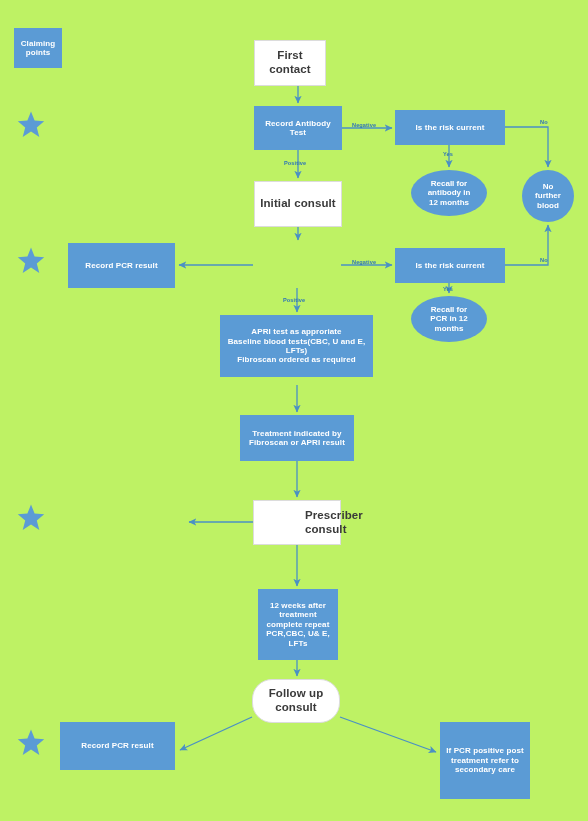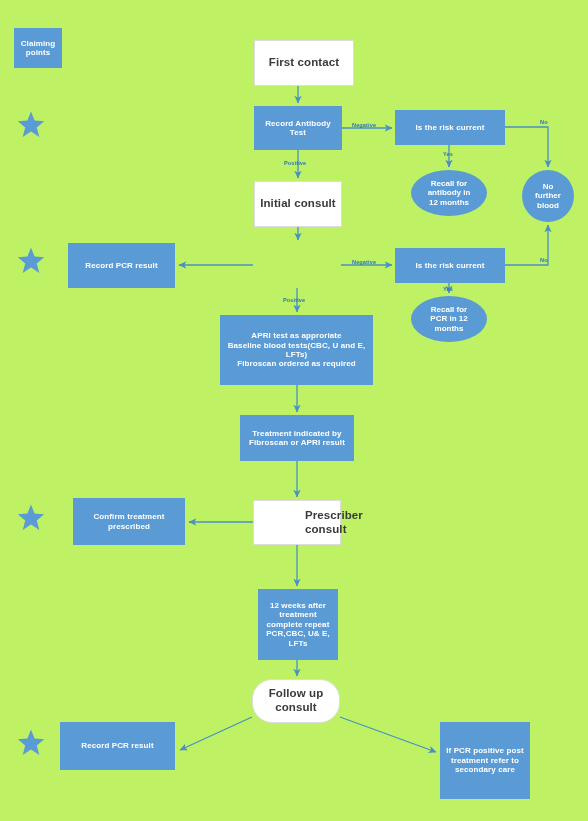--- a/index.html
+++ b/index.html
@@ -141,21 +141,21 @@
   <svg class="star" style="left:17px; top:247px;" width="28" height="27" viewBox="0 0 28 27">
     <path d="M14 0.5 L17.6 9.6 L27.2 10.2 L19.8 16.4 L22.3 25.9 L14 20.4 L5.7 25.9 L8.2 16.4 L0.8 10.2 L10.4 9.6 Z" fill="#5B9BD5"></path>
   </svg>
   <svg class="star" style="left:17px; top:504px;" width="28" height="27" viewBox="0 0 28 27">
     <path d="M14 0.5 L17.6 9.6 L27.2 10.2 L19.8 16.4 L22.3 25.9 L14 20.4 L5.7 25.9 L8.2 16.4 L0.8 10.2 L10.4 9.6 Z" fill="#5B9BD5"></path>
   </svg>
   <svg class="star" style="left:17px; top:729px;" width="28" height="27" viewBox="0 0 28 27">
     <path d="M14 0.5 L17.6 9.6 L27.2 10.2 L19.8 16.4 L22.3 25.9 L14 20.4 L5.7 25.9 L8.2 16.4 L0.8 10.2 L10.4 9.6 Z" fill="#5B9BD5"></path>
   </svg>
 
-  <div class="node white" style="left:254px; top:40px; width:100px; height:46px;">
+  <div class="node white" style="left:254px; top:40px; width:72px; height:46px;">
     <span>First contact</span>
   </div>
 
   <div class="node blue" style="left:254px; top:106px; width:88px; height:44px;">
     <span>
       <span>Record Antibody</span>
       <span>Test</span>
     </span>
   </div>
 
@@ -193,42 +193,36 @@
   </div>
 
   <div class="node ellipse" style="left:411px; top:296px; width:76px; height:46px;">
     <span>
       <span>Recall for</span>
       <span>PCR in 12</span>
       <span>months</span>
     </span>
   </div>
 
-  <div class="node blue" style="left:220px; top:315px; width:153px; height:70px;">
+  <div class="node blue" style="left:220px; top:315px; width:153px; height:62px;">
     <span>
       <span>APRI test as approriate</span>
       <span>Baseline blood tests(CBC, U and E,</span>
       <span>LFTs)</span>
       <span>Fibroscan ordered as required</span>
     </span>
   </div>
 
   <div class="node blue" style="left:240px; top:415px; width:114px; height:46px;">
     <span>
       <span>Treatment indicated by</span>
       <span>Fibroscan or APRI result</span>
     </span>
   </div>
 
-  <div class="node blue" style="left:73px; top:498px; width:112px; height:47px;">
-    <span>
-      <span>Confirm treatment</span>
-      <span>prescribed</span>
-    </span>
-  </div>
 
   <div class="node white" style="left:253px; top:500px; width:88px; height:45px;padding-left:45px;">
     <span>
       <span>Prescriber</span>
       <span>consult</span>
     </span>
   </div>
 
   <div class="node blue" style="left:258px; top:589px; width:80px; height:71px;">
     <span>

